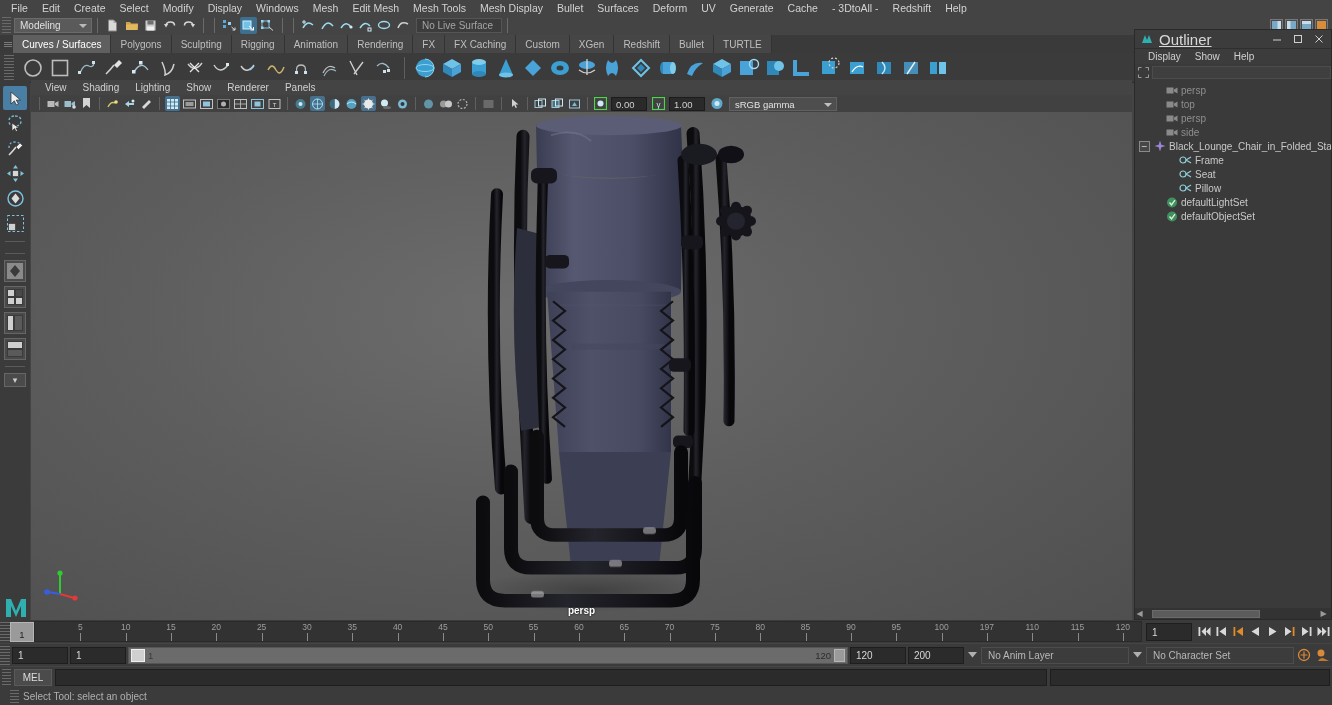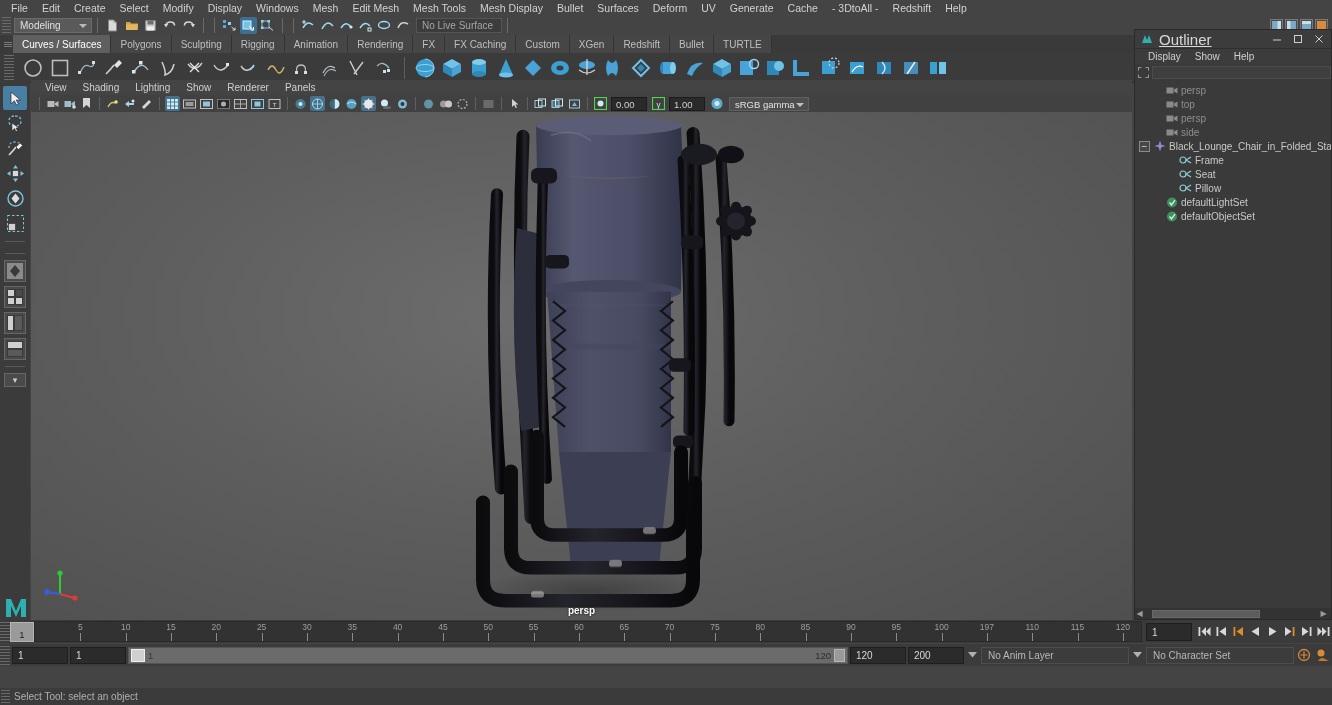--- a/index.html
+++ b/index.html
@@ -110,21 +110,21 @@
     padding-left: 4px; gap: 0;
   }
   .pt-icon { width: 15px; height: 15px; margin: 0 1px; border-radius: 2px;
     display:flex; align-items:center; justify-content:center; }
   .pt-icon.on { background: #46708c; }
   .pt-sep { width: 1px; height: 13px; background: #606060; margin: 0 4px; }
   .pt-num { width: 36px; height: 14px; background: #2a2a2a; border: 1px solid #1c1c1c;
     font-size: 9.5px; color: #cfcfcf; text-align: left; padding-left: 4px;
     line-height: 13px; margin-left: 2px; }
   .pt-gamma {
-    width: 80px; height: 14px; background: #4e4e4e; border: 1px solid #606060;
+    width: 108px; height: 14px; background: #4e4e4e; border: 1px solid #606060;
     font-size: 9.5px; color: #e2e2e2; line-height: 13px; padding-left: 5px;
     position: relative; margin-left: 4px;
   }
   .pt-gamma .arw { position:absolute; right:4px; top:5px;
     border-left:4px solid transparent; border-right:4px solid transparent;
     border-top:4px solid #c0c0c0; }
 
   .viewport { flex: 1; position: relative; overflow: hidden;
     background: radial-gradient(ellipse at 45% 40%, #6d6d6d 0%, #5e5e5e 45%, #4f4f4f 100%); }
   .persp-label {
@@ -238,21 +238,21 @@
     background: repeating-linear-gradient(to bottom,#6a6a6a 0 1px,#3b3b3b 1px 3px); }
   .cl-mel { width: 38px; height: 17px; background: #4b4b4b; border: 1px solid #5a5a5a;
     font-size: 10px; color: #dedede; line-height: 15px; text-align: center; }
   .cl-input { flex: 1; height: 17px; background: #2b2b2b; border: 1px solid #1e1e1e; }
   .cl-out { width: 280px; height: 17px; background: #2b2b2b; border: 1px solid #1e1e1e;
     margin-right: 2px; }
 
   
   .helpline {
     position: absolute; left: 0; right: 0; bottom: 0; height: 17px;
-    background: #3b3b3b; display: flex; align-items: center; padding-left: 1px; gap: 4px;
+    background: #3b3b3b; display: flex; align-items: center; padding-left: 10px; gap: 4px;
   }
   .hl-grip { width: 9px; height: 14px;
     background: repeating-linear-gradient(to bottom,#6a6a6a 0 1px,#3b3b3b 1px 3px); }
   .hl-text { font-size: 10px; color: #b0b0b0; }
 
   
   .sl-right { margin-left: auto; display: flex; align-items: center;
     padding-right: 4px; gap: 2px; }
   .sl-rbtn { width: 13px; height: 13px; border: 1px solid #777; background: #4d4d4d;
     display:flex; align-items:center; justify-content:center; }
@@ -1328,19 +1328,25 @@
         </svg>
     </div>
     <div class="pb-btn">
       <svg width="15" height="14" viewBox="0 0 15 14">
           <circle cx="5" cy="5" r="3.5" fill="#d88a3a"></circle>
           <path d="M2 13 Q5 8 9 11 L13 13z" fill="#c07a2a"></path>
         </svg>
     </div>
   </div>
 
+  <div class="cmdline">
+    <div class="cl-grip"></div>
+    <div class="cl-mel">MEL</div>
+    <input class="cl-input" style="">
+    <div class="cl-out"></div>
+  </div>
 
   <div class="helpline">
     <div class="hl-grip"></div>
     <span class="hl-text">Select Tool: select an object</span>
   </div>
 
 </div>
 
 </body></html>

